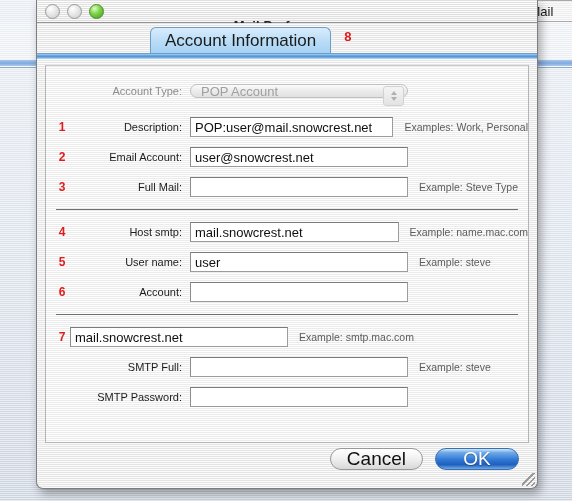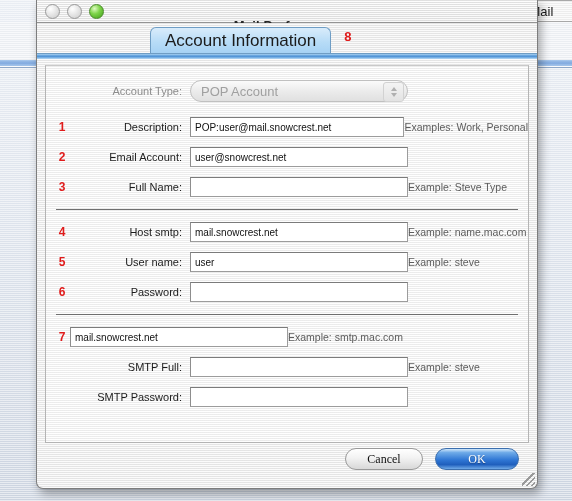--- a/index.html
+++ b/index.html
@@ -238,36 +238,37 @@
   }
   .field {
     width: 218px;
     height: 20px;
     box-sizing: border-box;
     border: 1px solid #9c9c9c;
     border-top-color: #7b7b7b;
     border-left-color: #8d8d8d;
     background: #ffffff;
     font-family: "Liberation Sans", sans-serif;
-    font-size: 10px;
+    font-size: 13px;
     color: #101010;
     padding: 0 4px;
     outline: none;
   }
   .hint {
+    margin-left: 11px;
     font-size: 10.5px;
     color: #5c5c5c;
     white-space: nowrap;
   }
 
   
   .popup {
     position: relative;
     width: 218px;
-    height: 22px;
+    height: 14px;
     box-sizing: border-box;
     border: 1px solid #c0c0c0;
     border-radius: 11px;
     background: linear-gradient(180deg, #fbfbfb 0%, #ececec 48%, #e0e0e0 100%);
     display: flex;
     align-items: center;
     padding-left: 10px;
     font-size: 13px;
     color: #a0a0a0;
   }
@@ -330,22 +331,22 @@
     justify-content: flex-end;
     padding-right: 18px;
     box-sizing: border-box;
     gap: 12px;
   }
   .push-btn {
     height: 22px;
     min-width: 78px;
     padding: 0 16px;
     border-radius: 11px;
-    font-size: 12px;
-    font-family: Liberation Serif, serif;
+    font-size: 19px;
+    font-family: Liberation Sans, sans-serif;
     display: flex;
     align-items: center;
     justify-content: center;
     box-sizing: border-box;
   }
   #cancel-button {
     border: 1px solid #999999;
     background: linear-gradient(180deg, #ffffff 0%, #f2f2f2 45%, #d8d8d8 100%);
     color: #111111;
   }
@@ -427,21 +428,21 @@
     </div>
 
     <div class="row">
       <span class="marker">2</span>
       <span class="label">Email Account:</span>
       <input class="field" type="text" value="user@snowcrest.net" style="">
     </div>
 
     <div class="row">
       <span class="marker">3</span>
-      <span class="label">Full Name:</span>
+      <span class="label">Full Mail:</span>
       <input class="field" type="text" value="" style="">
       <span class="hint">Example: Steve Type</span>
     </div>
 
     <div class="separator"></div>
 
     <div class="row">
       <span class="marker">4</span>
       <span class="label">Host smtp:</span>
       <input class="field" type="text" value="mail.snowcrest.net" style="">
@@ -450,21 +451,21 @@
 
     <div class="row">
       <span class="marker">5</span>
       <span class="label">User name:</span>
       <input class="field" type="text" value="user" style="">
       <span class="hint">Example: steve</span>
     </div>
 
     <div class="row">
       <span class="marker">6</span>
-      <span class="label">Password:</span>
+      <span class="label">Account:</span>
       <input class="field" type="password" value="" style="">
       <span class="hint"></span>
     </div>
 
     <div class="separator"></div>
 
     <div class="row">
       <span class="marker">7</span>
       <input class="field" type="text" value="mail.snowcrest.net" style="">
       <span class="hint">Example: smtp.mac.com</span>

